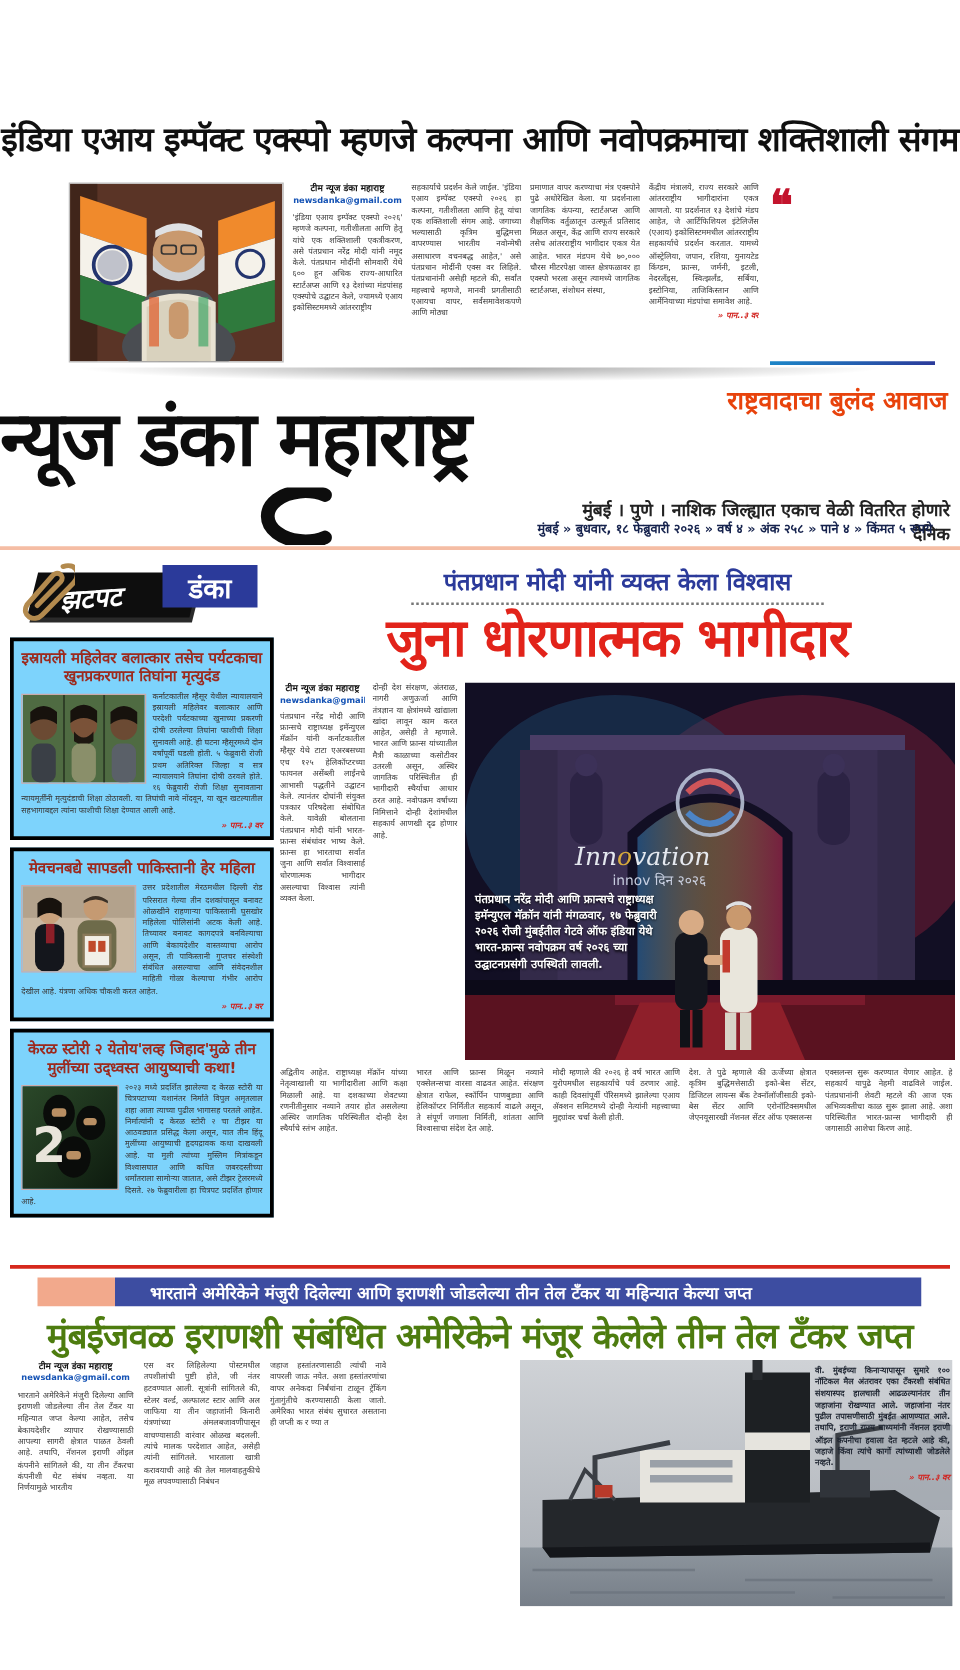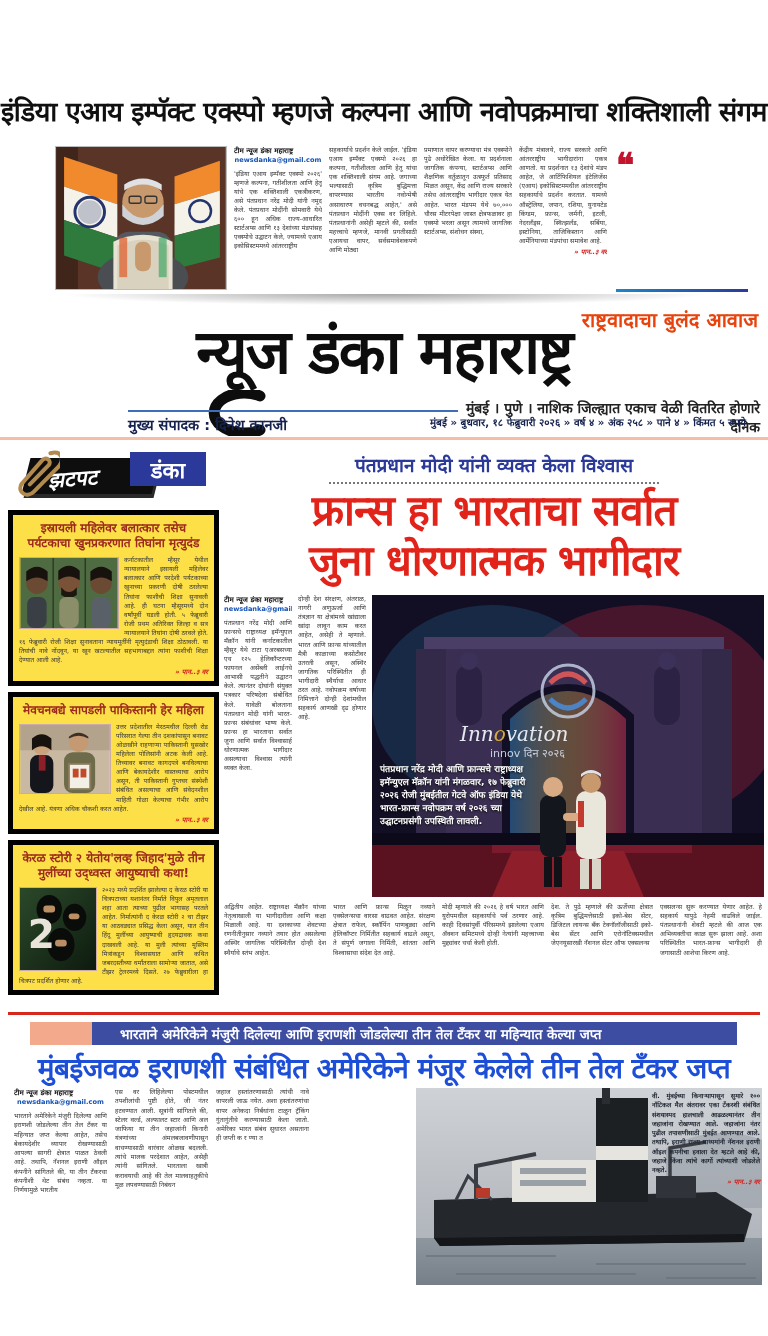--- a/index.html
+++ b/index.html
@@ -6,57 +6,57 @@
   html,body { background:#e9e9e9; }
   body { font-family:"DejaVu Sans","Liberation Sans",sans-serif; }
   .page { position:relative; width:768px; height:1336px; background:#ffffff; margin:0 auto; overflow:hidden; }
 
   
   .top-headline { position:absolute; top:92px; left:0; width:768px; text-align:center;
     font-size:27px; font-weight:800; color:#101010; white-space:nowrap; letter-spacing:-0.5px; }
   .top-content { position:absolute; top:146px; left:55px; width:707px; height:146px; display:flex; gap:7px; }
   .photo-frame { flex:0 0 auto; border:1px solid #bbb; }
   .tcol { width:88px; font-size:6.4px; line-height:1.42; text-align:justify; color:#3a3a3a; overflow:hidden; }
-  .byline-sm { font-weight:800; color:#111; font-size:7.2px; text-align:left; }
+  .byline-sm { font-weight:800; color:#111; font-size:7.2px; text-align:center; }
   .email-sm { color:#1553b5; font-weight:700; font-size:6.6px; text-align:center; margin-bottom:4px; }
   .more-link { color:#d2231f; font-weight:800; text-align:right; font-size:6.6px; margin-top:2px;font-style:italic; }
   .pullquote { width:140px; position:relative; padding:4px 2px 0 2px; color:#1c2a52; font-weight:700;
     font-size:8.6px; line-height:1.5; text-align:left; }
   .quote-glyph { float:left; font-size:34px; color:#c3142d; line-height:0.8; margin:2px 6px 0 0;
     font-family:"DejaVu Serif","Liberation Serif",serif; }
   .pq-rule { position:absolute; bottom:0; left:2px; right:6px; height:3px;
     background:linear-gradient(90deg,#1c86c8,#2b3a9a); }
 
   
   .masthead { position:absolute; top:294px; left:0; width:768px; height:146px; }
   .mast-shadow { position:absolute; top:0; left:0; right:0; height:16px;
     background:radial-gradient(ellipse 60% 100% at 50% 0%, rgba(0,0,0,0.35), rgba(0,0,0,0) 70%); }
   .tagline { position:absolute; top:12px; right:10px; color:#e8430c; font-size:20px; font-weight:800;margin-left:18px; }
-  .mast-title { position:absolute; top:26px; left:0; width:768px; text-align:center; color:#0d0d0d;
+  .mast-title { position:absolute; top:26px; left:0; width:768px; text-align:left; color:#0d0d0d;
     font-size:61px; font-weight:800; white-space:nowrap; letter-spacing:-2px; line-height:1.05; }
   .mast-swash { position:absolute; left:186px; top:96px; width:110px; height:46px; }
   .editor-line { position:absolute; left:128px; top:116px; width:330px; border-top:2.5px solid #3f6db8;
     padding-top:2px; font-size:14.5px; font-weight:800; color:#15224d; }
   .dist-line { position:absolute; right:8px; top:104px; width:320px; text-align:right;
     font-size:14px; font-weight:700; color:#222; border-bottom:2px solid #3f6db8; padding-bottom:2px; }
   .date-line { position:absolute; right:8px; top:121px; width:330px; text-align:left;
     font-size:10.2px; font-weight:700; color:#15224d; }
   .mast-rule { position:absolute; bottom:0; left:0; right:0; height:3px; background:#f5bda4; }
 
   
   .sidebar { position:absolute; left:8px; top:446px; width:211px; }
   .brand { position:relative; height:60px; margin-bottom:4px; }
   .brand-black { position:absolute; left:18px; top:12px; width:130px; height:36px; background:#0e0e0e;
     transform:skewX(-14deg); box-shadow:3px 4px 0 #2a2a2a; }
   .brand-zatpat { position:absolute; left:40px; top:18px; color:#fff; font-size:21px; font-weight:800;
     font-style:italic; transform:rotate(-4deg); }
   .brand-blue { position:absolute; left:122px; top:6px; width:76px; height:34px; background:#2b3a9a;
     display:flex; align-items:center; justify-content:center; color:#fff; font-size:22px; font-weight:800; }
   .clip { position:absolute; left:6px; top:-4px; width:46px; height:60px; }
-  .card { background:#fde047; border:5px solid #000000; padding:6px 6px 5px 6px; margin-bottom:6px; }
+  .card { background:#7dd3fc; border:3px solid #000000; padding:6px 6px 5px 6px; margin-bottom:6px; }
   .card h3 { color:#9c2a1e; font-size:12px; font-weight:800; text-align:center; line-height:1.25; margin-bottom:4px; }
   .card .body { font-size:6.3px; line-height:1.45; color:#3a3a3a; text-align:justify; }
   .card .thumb { float:left; margin:2px 5px 2px 0; border:1px solid #caa; }
 
   
   .main-col { position:absolute; left:224px; top:452px; width:540px; }
   .kicker { text-align:center; color:#2b3a9a; font-size:19px; font-weight:800; }
   .dotted-rule { width:330px; margin:4px auto 2px auto; border-bottom:2px dotted #777; }
   .lead-headline { text-align:center; color:#e2231a; font-size:42px; font-weight:800;
     line-height:1.18; letter-spacing:-1px; white-space:nowrap; }
@@ -70,21 +70,21 @@
   .bcol { width:102px; font-size:6.4px; line-height:1.42; text-align:justify; color:#3a3a3a; height:66px; overflow:hidden; }
 
   .red-rule { position:absolute; top:1012px; left:8px; right:8px; height:3px; background:#d6281c; }
 
   
   .bottom-kicker { position:absolute; top:1022px; left:30px; width:707px; height:23px; display:flex; }
   .bk-salmon { width:62px; background:#f2a98c; }
   .bk-blue { flex:1; background:#3d4da1; color:#fff; font-size:13.5px; font-weight:800;
     display:flex; align-items:center; padding-left:28px; }
   .bottom-headline { position:absolute; top:1048px; left:0; width:768px; text-align:center;
-    font-size:28px; font-weight:800; color:#1d4ed8; white-space:nowrap; letter-spacing:-0.5px; }
+    font-size:28px; font-weight:800; color:#4d7c0f; white-space:nowrap; letter-spacing:-0.5px; }
   .bottom-content { position:absolute; top:1088px; left:14px; width:748px; height:200px; }
   .ship-photo { position:absolute; right:0; top:0; width:346px; height:197px; }
   .bottom-cols { position:absolute; left:0; top:0; width:396px; display:flex; gap:8px; }
   .ccol { width:93px; font-size:6.4px; line-height:1.45; text-align:justify; color:#3a3a3a; height:197px; overflow:hidden; }
   .overlay-col { position:absolute; right:2px; top:4px; width:108px; font-size:6.4px; line-height:1.45;
     text-align:justify; color:#1d2430; font-weight:600; }
 </style>
 </head>
 <body>
 
@@ -144,21 +144,20 @@
   </div>
 
   <div class="masthead">
     <div class="mast-shadow"></div>
     <div class="tagline">राष्ट्रवादाचा बुलंद आवाज</div>
     <div class="mast-title">न्यूज डंका महाराष्ट्र</div>
     <svg class="mast-swash" viewBox="0 0 110 46">
       <path d="M74 6 A30 20 0 1 0 74 40" fill="none" stroke="#0d0d0d" stroke-width="11" stroke-linecap="round"></path>
     </svg>
     <div class="dist-line">मुंबई । पुणे । नाशिक जिल्ह्यात एकाच वेळी वितरित होणारे दैनिक</div>
-    <div class="editor-line">मुख्य संपादक : दिनेश कानजी</div>
     <div class="date-line">मुंबई » बुधवार, १८ फेब्रुवारी २०२६ » वर्ष ४ » अंक २५८ » पाने ४ » किंमत ५ रुपये</div>
     <div class="mast-rule"></div>
   </div>
 
   <div class="sidebar">
     <div class="brand">
       <div class="brand-black"></div>
       <div class="brand-blue">डंका</div>
       <div class="brand-zatpat">झटपट</div>
       <svg class="clip" viewBox="0 0 46 60">
@@ -240,21 +239,20 @@
         </g>
         <text x="8" y="62" font-size="40" font-weight="bold" fill="#e8e4da" font-family="DejaVu Sans,sans-serif">2</text>
       </svg>
       <div class="body">२०२३ मध्ये प्रदर्शित झालेल्या द केरळ स्टोरी या चित्रपटाच्या यशानंतर निर्माते विपुल अमृतलाल शहा आता त्याच्या पुढील भागासह परतले आहेत. निर्मात्यांनी द केरळ स्टोरी २ चा टीझर या आठवड्यात प्रसिद्ध केला असून, यात तीन हिंदू मुलींच्या आयुष्याची हृदयद्रावक कथा दाखवली आहे. या मुली त्यांच्या मुस्लिम मित्रांकडून विश्वासघात आणि कथित जबरदस्तीच्या धर्मांतराला सामोऱ्या जातात, असे टीझर ट्रेलरमध्ये दिसते. २७ फेब्रुवारीला हा चित्रपट प्रदर्शित होणार आहे.</div>
     </div>
   </div>
 
   <div class="main-col">
     <div class="kicker">पंतप्रधान मोदी यांनी व्यक्त केला विश्वास</div>
     <div class="dotted-rule"></div>
-    <div class="lead-headline">फ्रान्स हा भारताचा सर्वात</div>
     <div class="lead-headline">जुना धोरणात्मक भागीदार</div>
 
     <div class="lead-content">
       <div class="lead-textcols">
         <div class="lcol">
           <div class="byline-sm">टीम न्यूज डंका महाराष्ट्र</div>
           <div class="email-sm">newsdanka@gmail.com</div>
           <span>पंतप्रधान नरेंद्र मोदी आणि फ्रान्सचे राष्ट्राध्यक्ष इमॅन्युएल मॅक्रॉन यांनी कर्नाटकातील म्हैसूर येथे टाटा एअरबसच्या एच १२५ हेलिकॉप्टरच्या फायनल असेंब्ली लाईनचे आभासी पद्धतीने उद्घाटन केले. त्यानंतर दोघांनी संयुक्त पत्रकार परिषदेला संबोधित केले. यावेळी बोलताना पंतप्रधान मोदी यांनी भारत-फ्रान्स संबंधांवर भाष्य केले. फ्रान्स हा भारताचा सर्वात जुना आणि सर्वात विश्वासार्ह धोरणात्मक भागीदार असल्याचा विश्वास त्यांनी व्यक्त केला.</span>
         </div>
         <div class="lcol">

